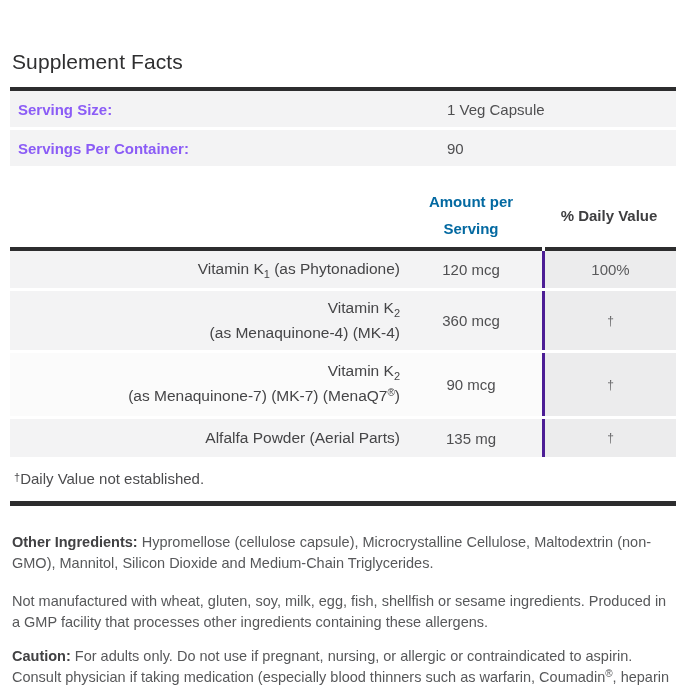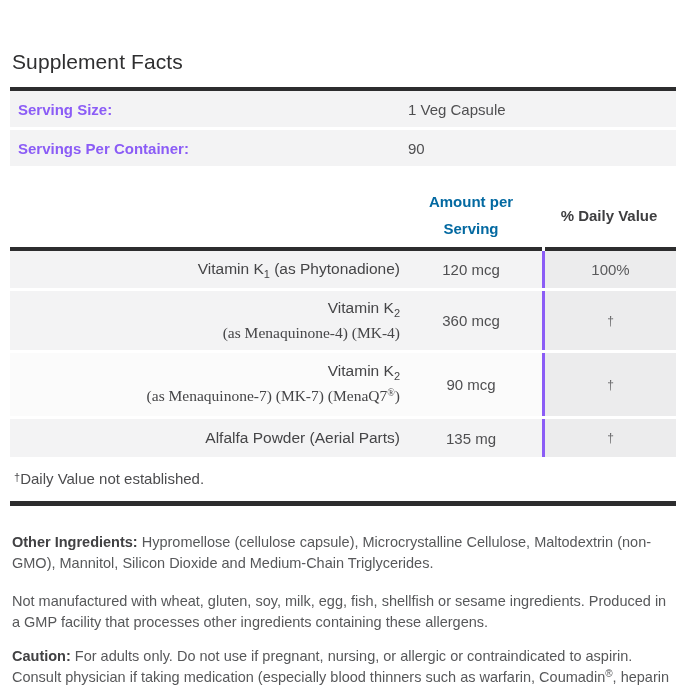--- a/index.html
+++ b/index.html
@@ -9,35 +9,35 @@
 
   .title { font-size:21px; font-weight:400; color:#2f2f30; padding:17px 0 12px 2px; line-height:26px; letter-spacing:.1px;margin-top:32px; }
 
   .rule { height:4px; background:#2d2d2e; position:relative; }
   .rule.thick { height:5px; }
   .rule .notch { position:absolute; right:131px; top:0; bottom:0; width:3px; background:#fff; }
 
   .serving-row { height:36px; background:#f3f3f4; display:flex; align-items:center; position:relative; }
   .serving-row + .serving-row { margin-top:3px; }
   .serving-label { font-weight:700; font-size:15px; color:#8b5cf6; padding-left:8px; }
-  .serving-value { position:absolute; left:398px; font-size:15px; color:#4f4f51; }
+  .serving-value { position:absolute; left:437px; font-size:15px; color:#4f4f51; }
 
   .cols-header { height:81px; display:flex; }
   .cols-header .spacer { flex:1; }
   .hdr-amt { width:142px; text-align:center; font-weight:700; font-size:15px; line-height:27px; padding-top:22px; color:#0369a1; }
   .hdr-dv { width:134px; text-align:center; font-weight:700; font-size:15px; line-height:27px; padding-top:36px; color:#3e3e40; }
 
   .t-row { display:flex; }
   .t-row + .t-row { margin-top:3px; }
   .bg-gray { --rowbg:#f3f3f4; }
   .bg-light { --rowbg:#fbfbfb; }
   .cell-name { flex:1; background:var(--rowbg); padding-left:8px; display:flex; flex-direction:column; justify-content:center; font-size:15.5px; color:#454547; line-height:24px;text-align:right; }
-  .cell-name .line2 { margin-left:11px;font-family:Liberation Serif, serif; }
+  .cell-name .line2 { margin-left:11px; }
   .cell-amt { width:142px; background:var(--rowbg); display:flex; align-items:center; justify-content:center; font-size:15px; color:#4f4f51; }
-  .cell-dv { width:134px; background:#ececed; border-left:3px solid #8b5cf6; display:flex; align-items:center; justify-content:center; font-size:15px; color:#5a5a5c; }
+  .cell-dv { width:134px; background:#ececed; border-left:3px solid #4c1d95; display:flex; align-items:center; justify-content:center; font-size:15px; color:#5a5a5c; }
   .row-1 { height:37px; }
   .row-2 { height:59px; }
   .row-3 { height:63px; }
   .row-4 { height:38px; }
   .dagger { font-size:12px; color:#6b6b6d; }
 
   sub.chem { font-size:11px; vertical-align:baseline; position:relative; top:4px; }
   sup.reg { font-size:10px; vertical-align:baseline; position:relative; top:-5px; }
 
   .footnote { padding:13px 0 12px 4px; font-size:15px; color:#4c4c4e; line-height:18px; }

